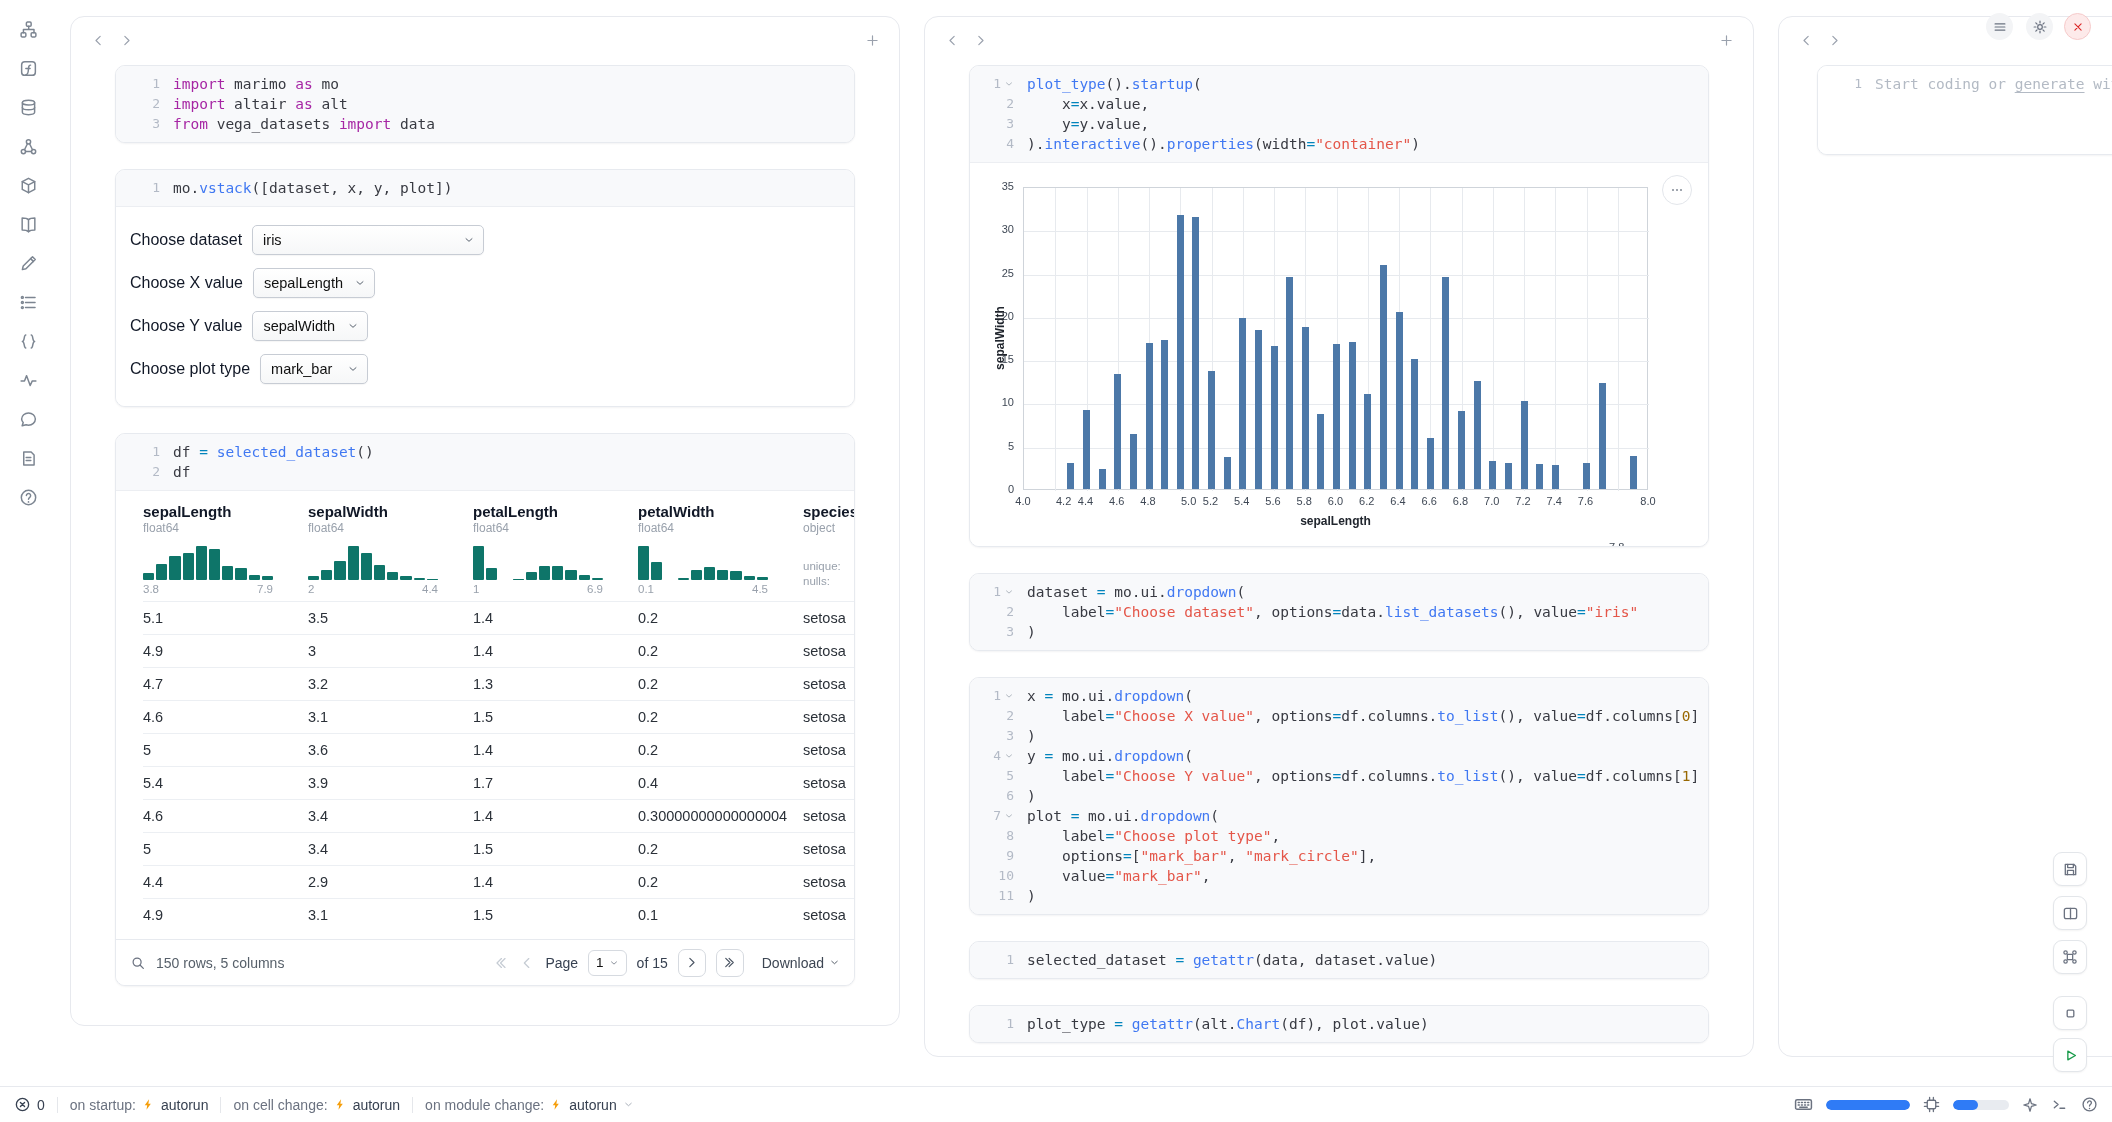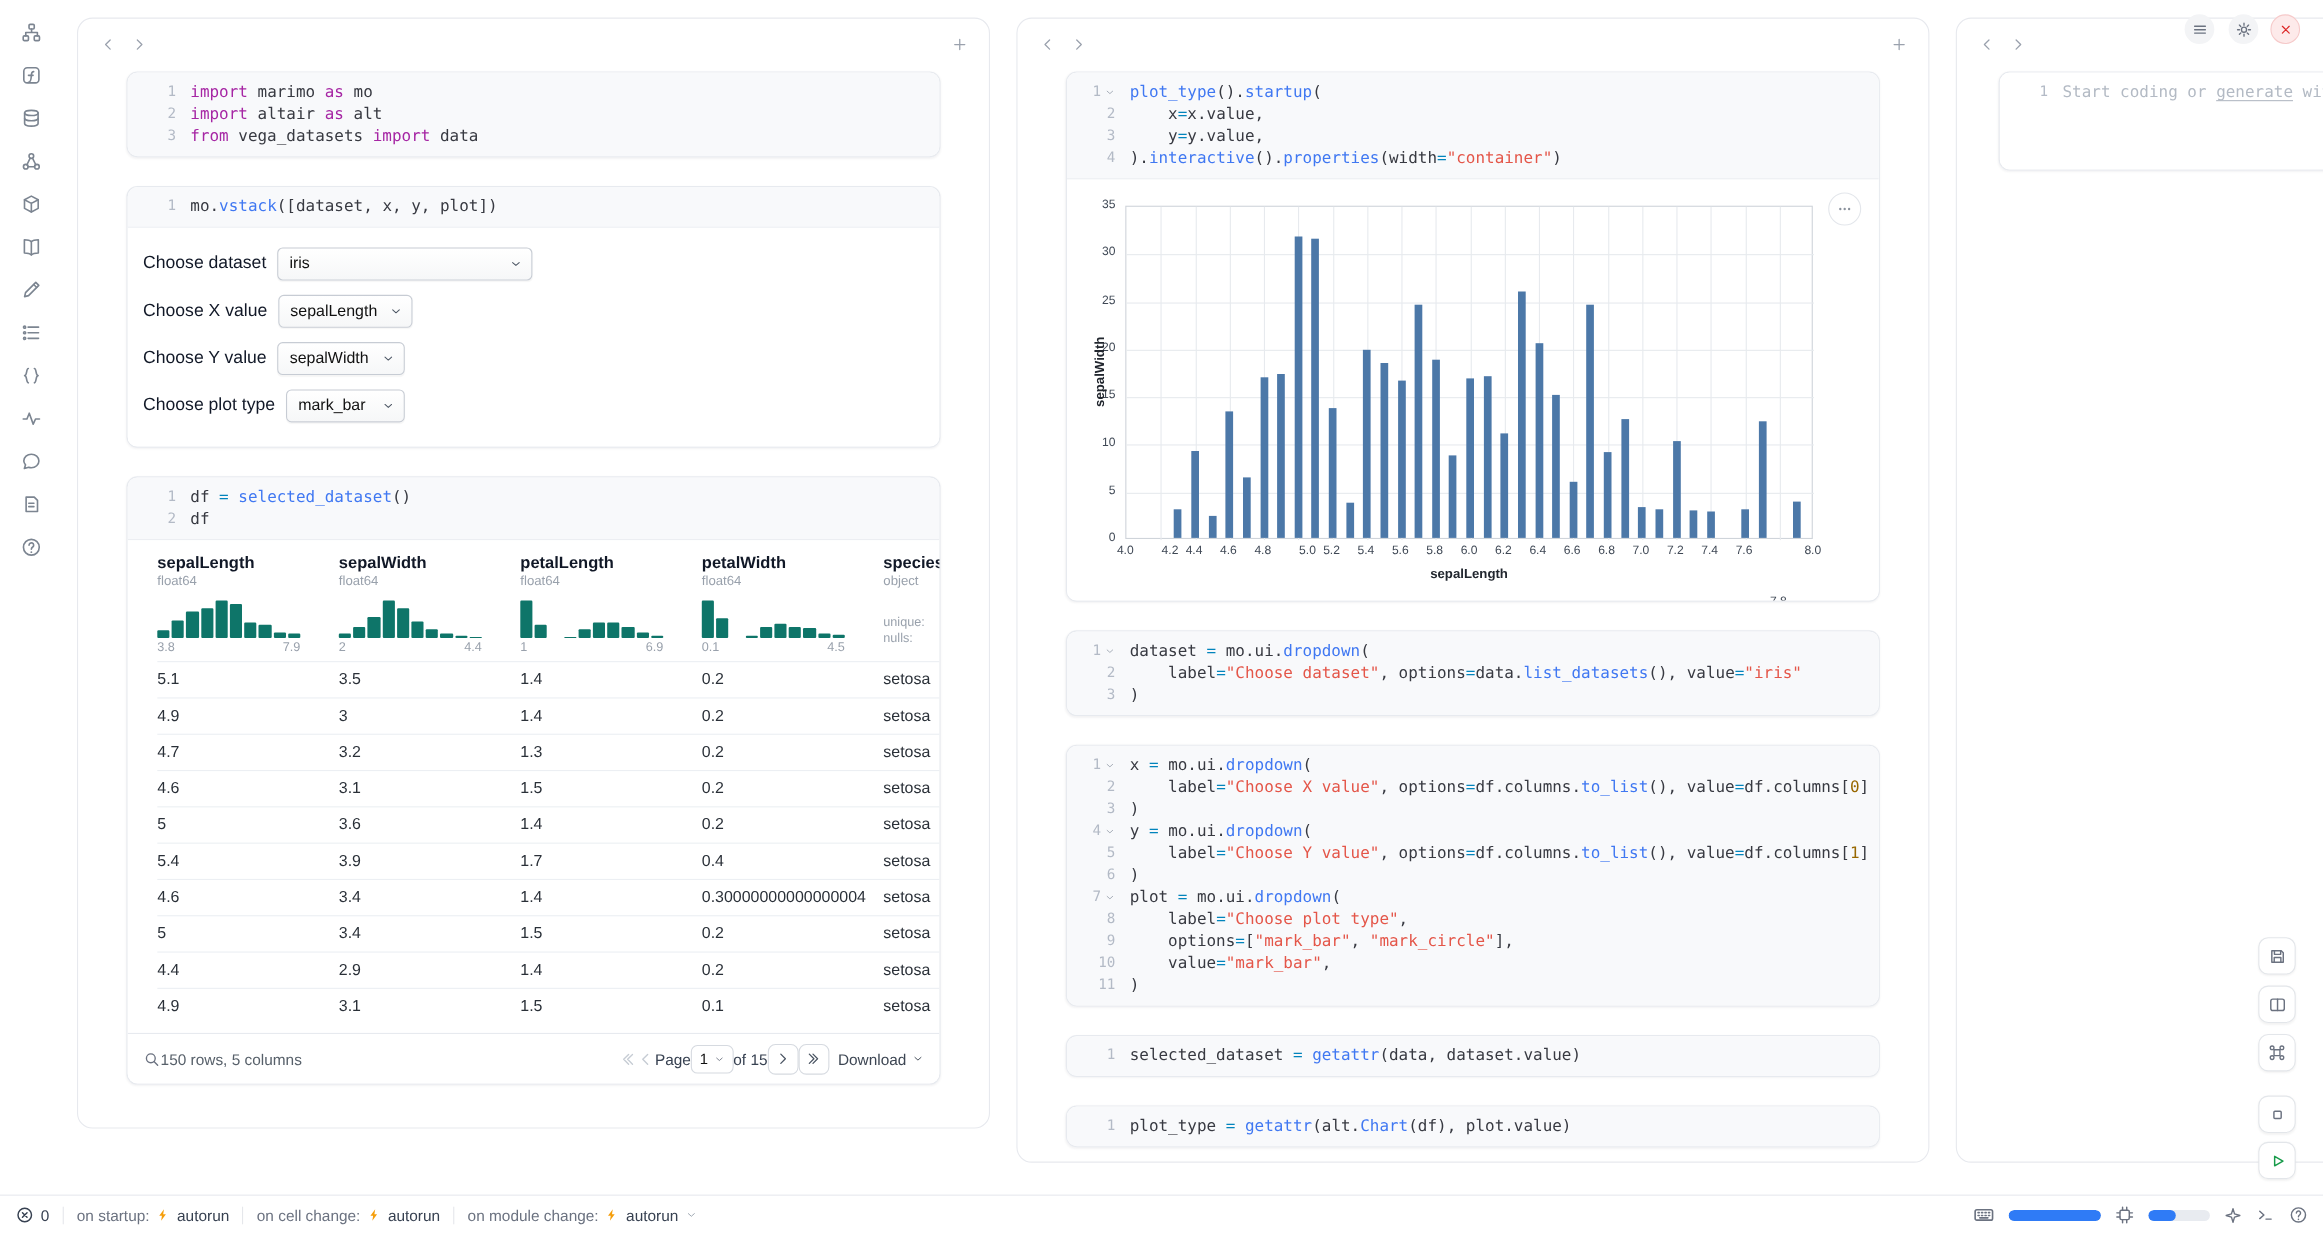--- a/index.html
+++ b/index.html
@@ -43,21 +43,21 @@
   .tgrid { display:grid; grid-template-columns:repeat(5,165px); }
   .th .nm { font-size:15px; font-weight:700; color:#111827; }
   .th .dt { font-size:12px; color:#99a1ac; margin-top:1px; }
   .hist { height:36px; display:flex; align-items:flex-end; gap:2px; margin-top:9px; width:130px; }
   .hist span { flex:1; border-radius:1px; }
   .mm { width:130px; display:flex; justify-content:space-between; font-size:11.5px; color:#99a1ac; margin-top:3px; }
   .stats { font-size:11.5px; color:#99a1ac; margin-top:24px; line-height:15px; }
   .trow { display:grid; grid-template-columns:repeat(5,165px); height:33px; align-items:center; border-top:1px solid #eceff3; font-size:14.5px; color:#2a3038; }
   .trow > div { overflow:hidden; white-space:nowrap; }
   #tbody { margin-top:6px; }
-  .tfoot { border-top:1px solid #e7eaef; height:46px; display:flex; align-items:center; padding:0 14px; margin-top:8px; }
+  .tfoot { border-top:1px solid #e7eaef; height:46px; display:flex; align-items:center; padding:0 14px; gap:10px; margin-top:8px; }
   .tsum { color:#57606a; font-size:14px; }
   .pgbtn { color:#c6ccd4; display:inline-flex; }
   .pgbox { width:28px; height:28px; border:1px solid #d6dae0; border-radius:7px; display:flex; align-items:center; justify-content:center; color:#4b5563; cursor:pointer; }
   .pglab { color:#374151; font-size:14px; }
   .pgsel { height:26px; border:1px solid #d6dae0; border-radius:6px; display:inline-flex; align-items:center; gap:5px; padding:0 7px; font-size:13.5px; color:#111; background:#fff; cursor:pointer; }
   .dl { display:inline-flex; align-items:center; gap:5px; color:#3d4653; font-size:14px; margin-left:8px; cursor:pointer; }
 
   
   .chart-out { position:relative; height:384px; }
   #plot { position:absolute; border:1px solid #cfd4da; background:#fff; }

